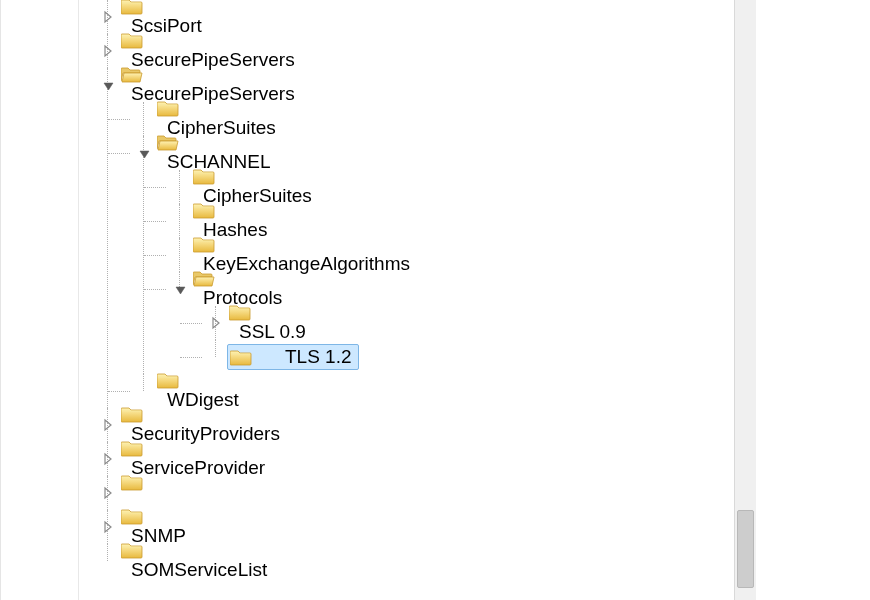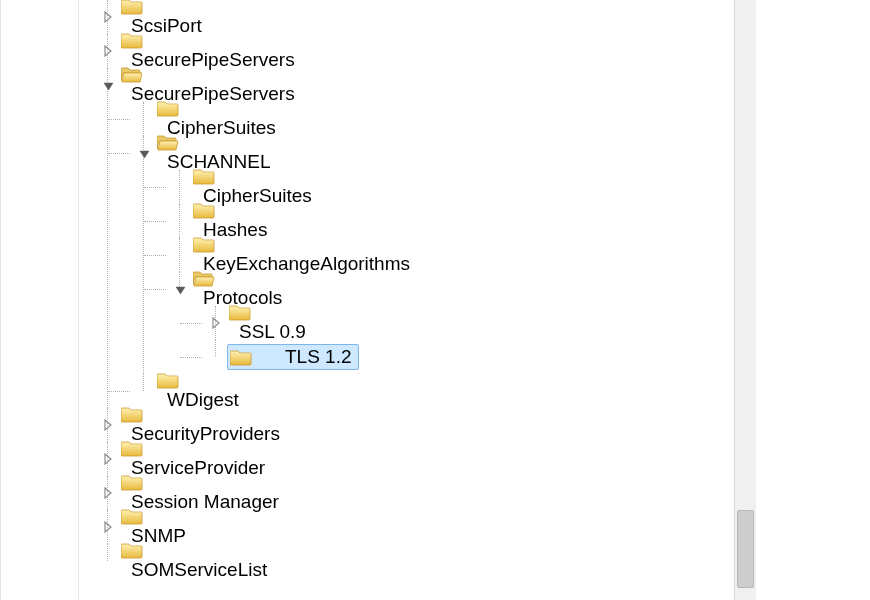--- a/index.html
+++ b/index.html
@@ -303,21 +303,21 @@
         </li>
         <li class="node">
           <div class="row">
             <span class="toggle">
               <svg viewBox="0 0 12 14" width="12" height="14">
                 <use href="#tri-right"></use>
               </svg>
             </span>
             <span class="label-wrap"><span class="folder"><svg viewBox="0 0 22 18" width="22" height="18">
                   <use href="#folder-closed"></use>
-                </svg></span><span class="label">Session Manager</span></span>
+                </svg></span></span>
           </div>
         </li>
         <li class="node">
           <div class="row">
             <span class="toggle">
               <svg viewBox="0 0 12 14" width="12" height="14">
                 <use href="#tri-right"></use>
               </svg>
             </span>
             <span class="label-wrap"><span class="folder"><svg viewBox="0 0 22 18" width="22" height="18">

